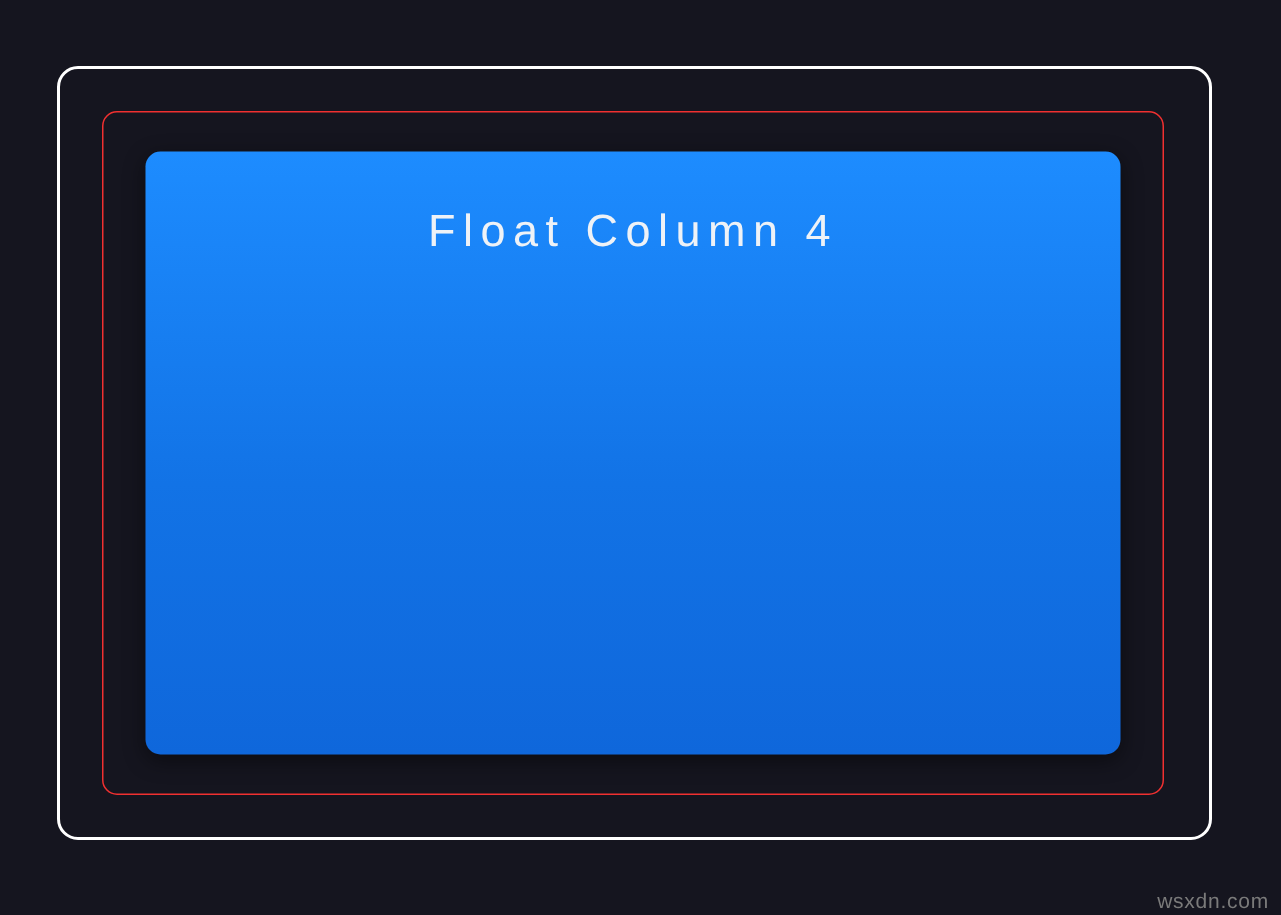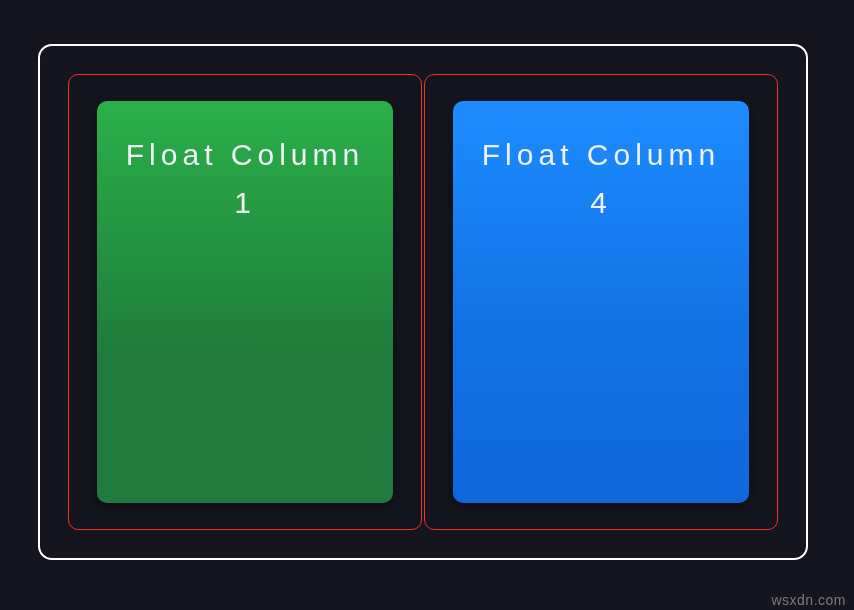--- a/index.html
+++ b/index.html
@@ -82,25 +82,20 @@
       color: #7a7a7a;
       font-family: Arial, sans-serif;
     }
   </style>
 </head>
 <body>
 
 <div class="outer-container">
   <div class="columns-wrapper">
 
-    <div class="column-cell">
-      <div class="float-card float-card-1">
-        <div class="float-card-title">Float Column 1</div>
-      </div>
-    </div>
 
     <div class="column-cell">
       <div class="float-card float-card-2">
         <div class="float-card-title">Float Column 4</div>
       </div>
     </div>
 
   </div>
 </div>
 

